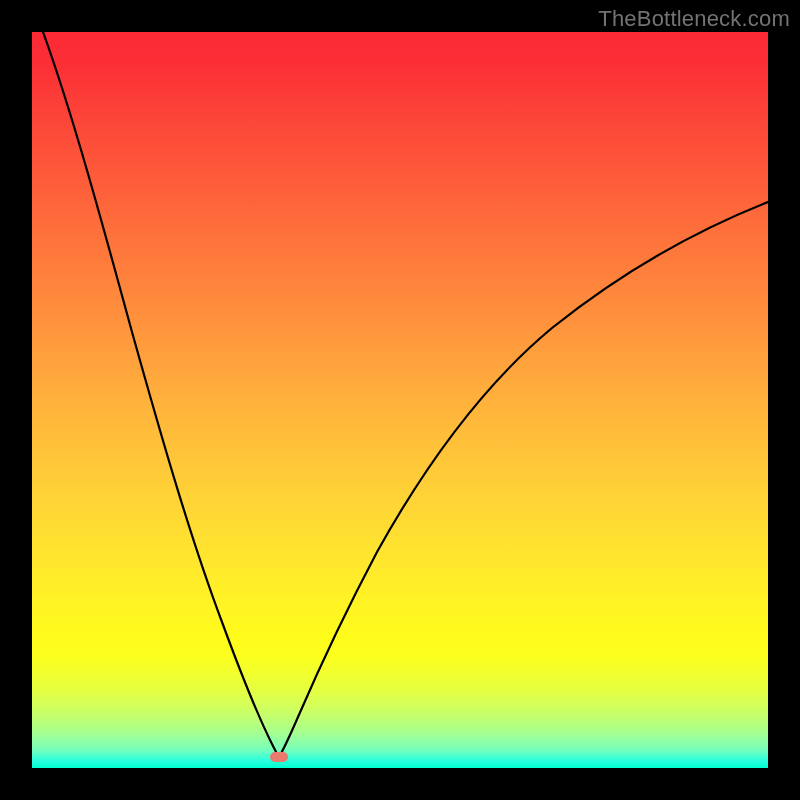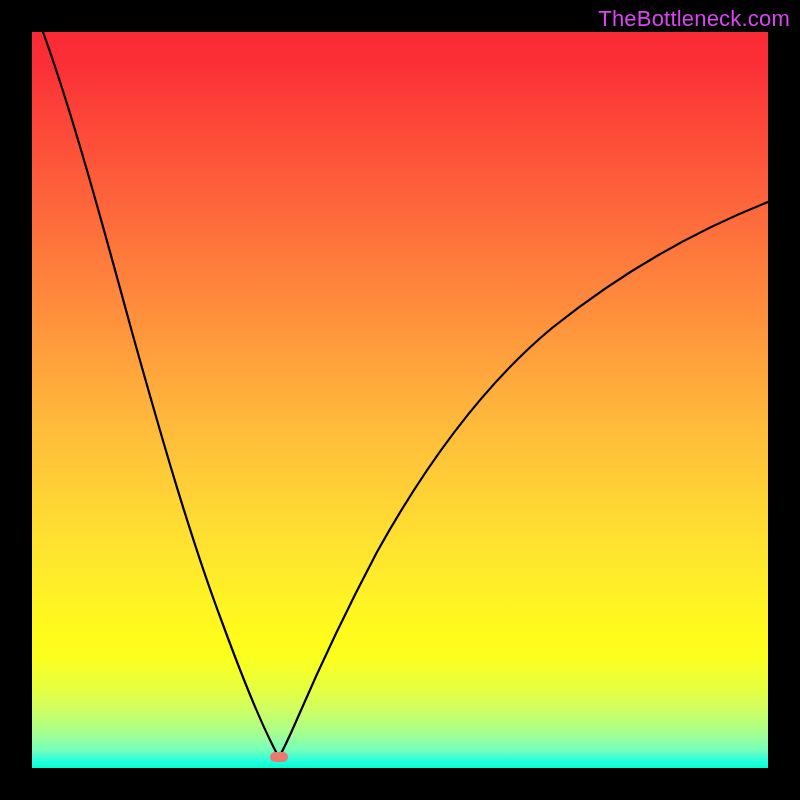--- a/index.html
+++ b/index.html
@@ -74,21 +74,21 @@
     width: 18px;
     height: 10px;
     border-radius: 5px;
     background: #e97a6e;
     transform: translate(-50%, -50%);
   }
   .watermark {
     position: absolute;
     top: 6px;
     right: 10px;
-    color: #d946ef;
+    color: #737373;
     font-size: 22px;
     letter-spacing: 0.2px;
     user-select: none;
   }
 </style>
 </head>
 <body>
 
 <div class="frame">
 

